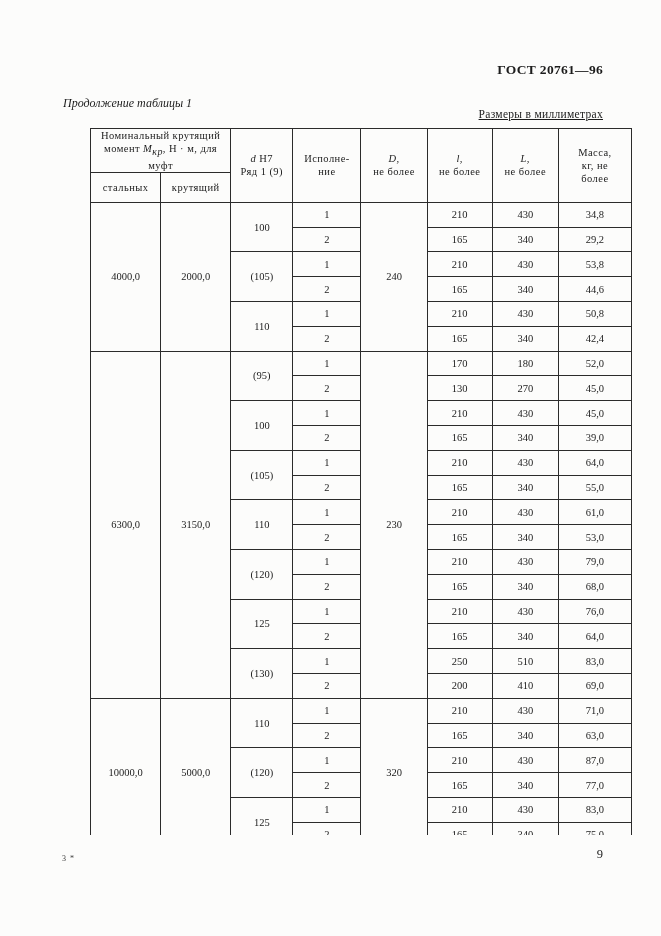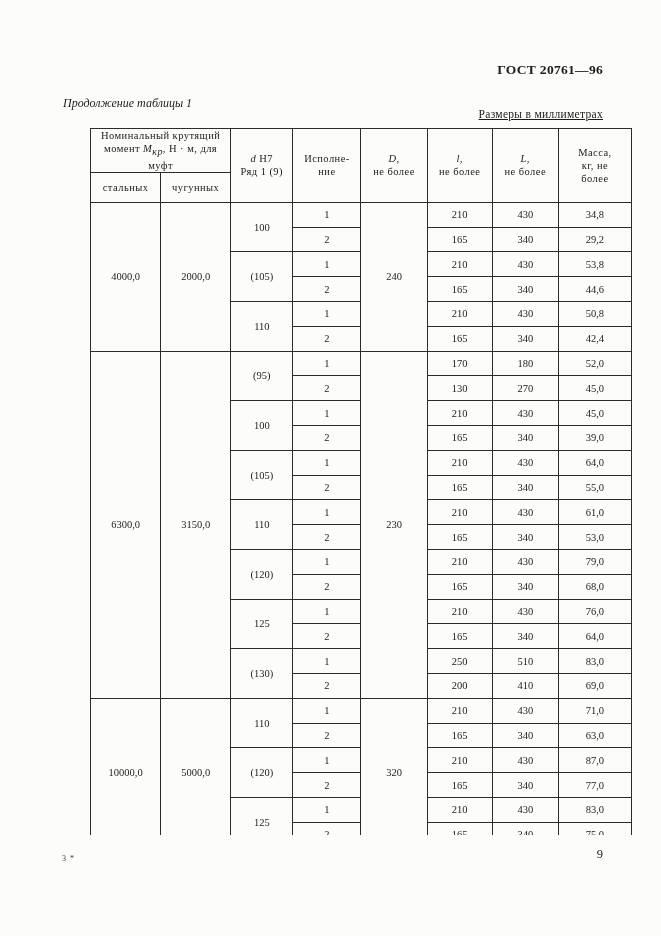--- a/index.html
+++ b/index.html
@@ -106,21 +106,21 @@
             <div>не более</div>
           </th>
           <th rowspan="2">
             <div>Масса,</div>
             <div>кг, не</div>
             <div>более</div>
           </th>
         </tr>
         <tr class="h2">
           <th>стальных</th>
-          <th>чугунных</th>
+          <th>крутящий</th>
         </tr>
       </thead>
       <tbody>
           <tr>
             <td rowspan="6">4000,0</td>
             <td rowspan="6">2000,0</td>
             <td rowspan="2">100</td>
             <td>1</td>
             <td rowspan="6">240</td>
             <td>210</td>

